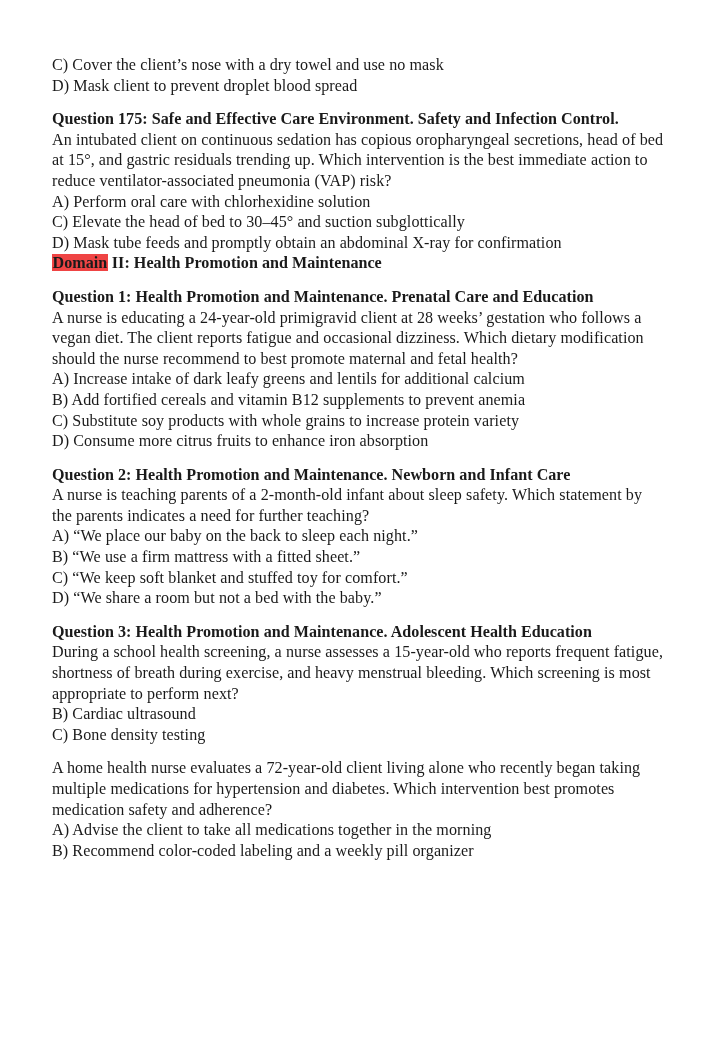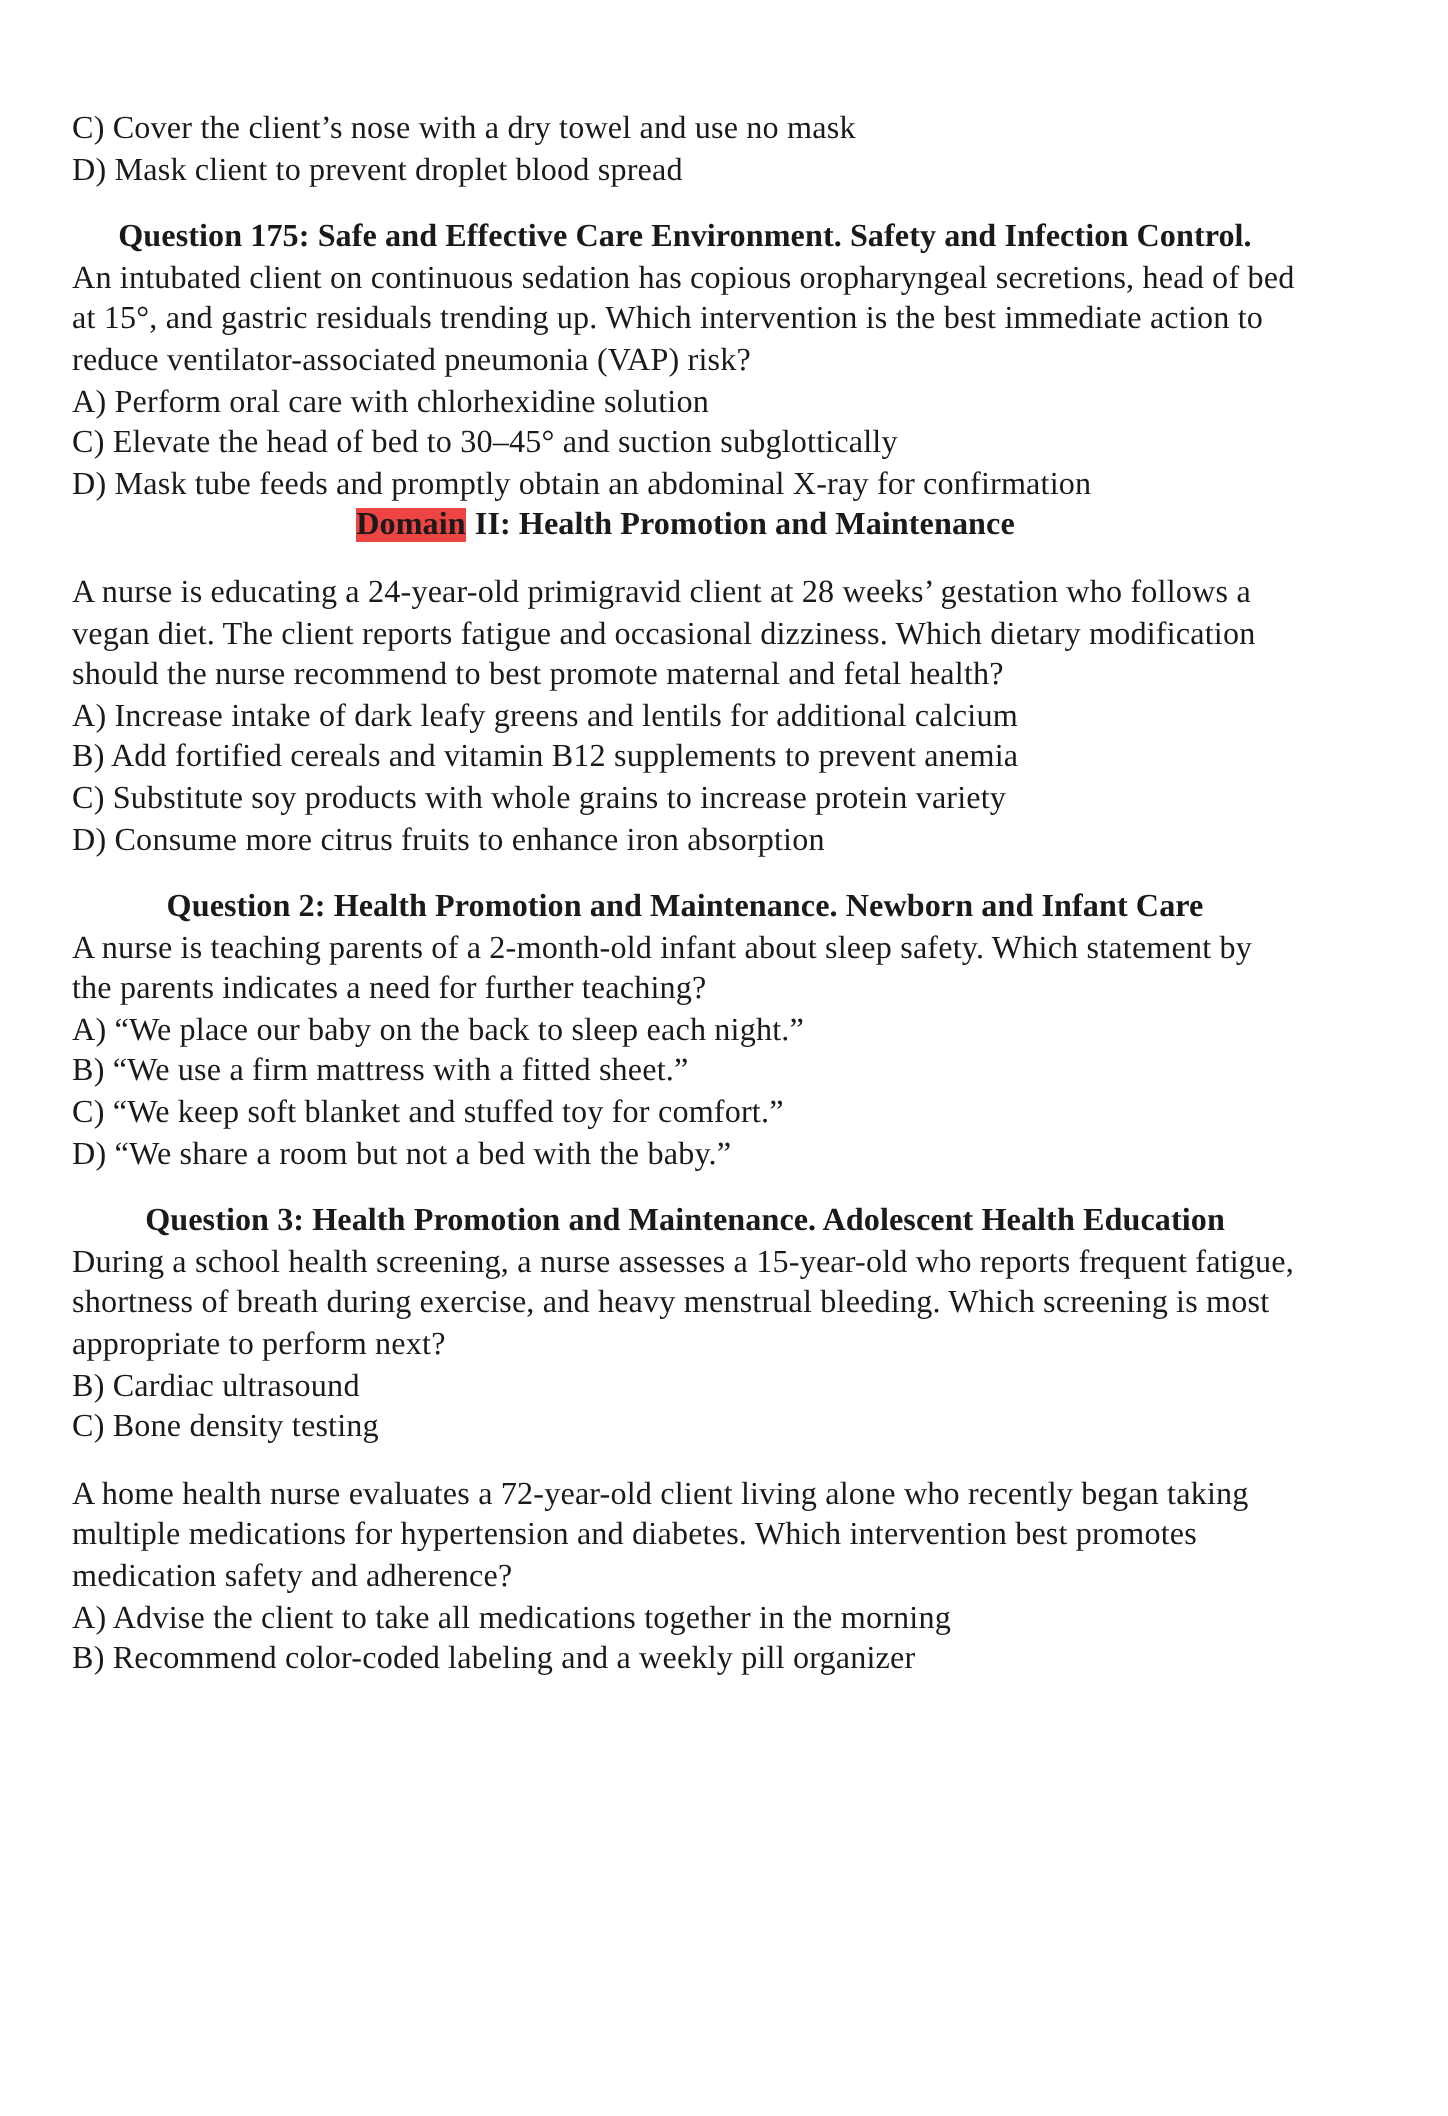--- a/index.html
+++ b/index.html
@@ -16,21 +16,21 @@
     color: #1a1a1a;
     -webkit-font-smoothing: antialiased;
   }
 
   .page {
     position: relative;
     width: 660px;
     height: 1058px;
     background: #ffffff;
     box-sizing: border-box;
-    padding: 55px 56px 40px 36px;
+    padding: 55px 56px 40px 52px;
   }
 
   .content {
     width: 613px;
   }
 
   
   .block {
     margin: 0;
   }
@@ -43,21 +43,20 @@
     white-space: pre-wrap;
     margin: 0;
   }
 
   .heading {
     font-size: 16.1px;
     line-height: 20.6px;
     font-weight: bold;
     letter-spacing: 0.002em;
     margin: 0;
-    text-align: center;
   }
 
   .spacer {
     height: 13px;
   }
 
   
   .sel-highlight {
     background-color: #ef4444;
     padding: 0 0.5px;
@@ -92,20 +91,21 @@
       <p class="line">D) Mask tube feeds and promptly obtain an abdominal X-ray for confirmation</p>
     </div>
 
     <div class="block">
       <p class="heading"><span class="sel-highlight">Domain</span><span> II: Health Promotion and Maintenance</span></p>
     </div>
 
     <div class="spacer"></div>
 
     <div class="block">
+      <p class="heading">Question 1: Health Promotion and Maintenance. Prenatal Care and Education</p>
       <p class="line">A nurse is educating a 24-year-old primigravid client at 28 weeks’ gestation who follows a</p>
       <p class="line">vegan diet. The client reports fatigue and occasional dizziness. Which dietary modification</p>
       <p class="line">should the nurse recommend to best promote maternal and fetal health?</p>
       <p class="line">A) Increase intake of dark leafy greens and lentils for additional calcium</p>
       <p class="line">B) Add fortified cereals and vitamin B12 supplements to prevent anemia</p>
       <p class="line">C) Substitute soy products with whole grains to increase protein variety</p>
       <p class="line">D) Consume more citrus fruits to enhance iron absorption</p>
     </div>
 
     <div class="spacer"></div>

